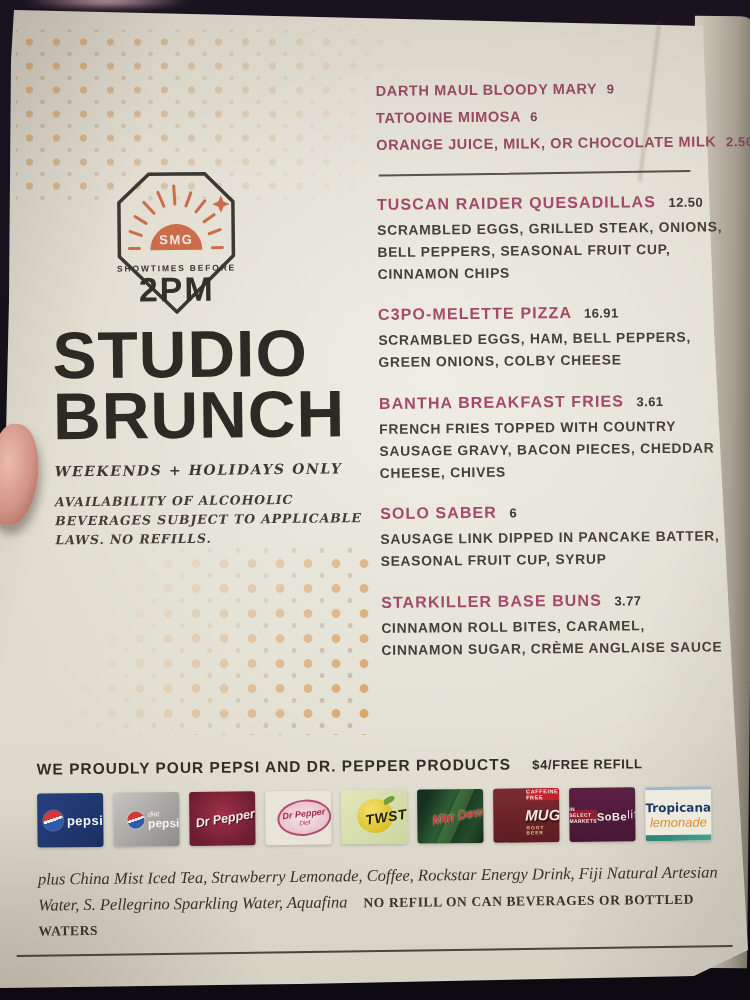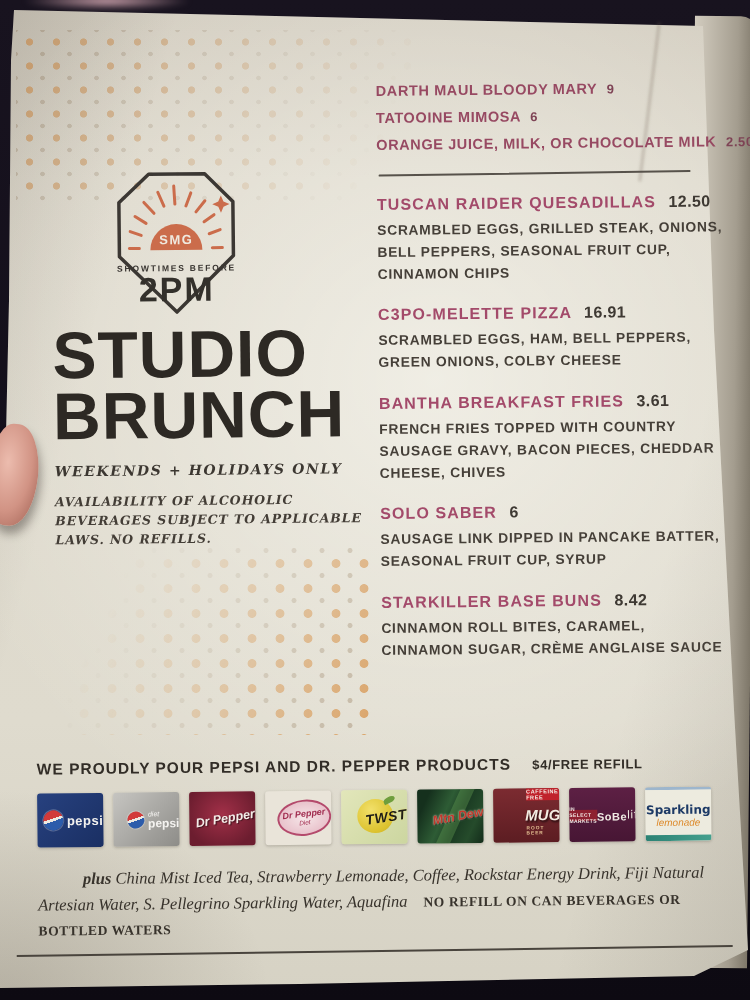--- a/index.html
+++ b/index.html
@@ -58,21 +58,21 @@
               font-weight:bold;font-size:12.5px;letter-spacing:.9px;line-height:1.5;color:#433d36;width:330px;}
   
   #rightcol{position:absolute;left:380px;top:78px;width:352px;}
   .drink{white-space:nowrap;font-weight:bold;font-size:14.5px;letter-spacing:.6px;line-height:26px;
          color:#974962;}
   .drink .price{font-size:13px;margin-left:5px;color:#7e4355;}
   #divider{width:312px;height:2px;background:#57524b;margin:15px 0 20px 2px;border-radius:2px;
            transform:rotate(-.25deg);}
   .item{margin-bottom:21px;}
   .item .head{font-weight:bold;font-size:16px;letter-spacing:1.1px;color:var(--accent);}
-  .item .head .price{font-size:16px;letter-spacing:.4px;color:#3e3933;margin-left:7px;}
+  .item .head .price{font-size:13px;letter-spacing:.4px;color:#3e3933;margin-left:7px;}
   .item .desc{margin-top:6px;width:350px;font-weight:bold;font-size:13.8px;letter-spacing:.75px;
               line-height:1.58;color:#453f38;}
   
   #bottom{position:absolute;left:34px;top:757px;width:694px;}
   #pourline{font-weight:bold;font-size:15.5px;letter-spacing:1px;color:#322d27;}
   #pourline .refill{font-size:13px;margin-left:16px;letter-spacing:.6px;}
   #logos{display:flex;gap:10px;margin-top:15px;}
   .lg{position:relative;width:66px;height:54px;border-radius:3px;overflow:hidden;flex:none;
       display:flex;align-items:center;justify-content:flex-end;box-shadow:0 1px 3px rgba(40,30,20,.25);}
   .lg-pepsi{background:linear-gradient(135deg,#27417f,#1a2f63);}
@@ -113,26 +113,26 @@
       text-shadow:1px 2px 2px rgba(0,0,0,.6);line-height:1;}
   .lg-mug .sub{color:#e4c193;font-size:4.8px;font-weight:bold;letter-spacing:1px;margin-top:3px;}
   .lg-sobe{background:linear-gradient(#5d2044,#471634);flex-direction:row;justify-content:flex-start;}
   .lg-sobe .banner{width:100%;height:11px;background:#8e2130;color:#f4ece6;font-size:5px;font-weight:bold;
       letter-spacing:.4px;display:flex;align-items:center;justify-content:center;}
   .lg-sobe .wordmark{color:#f0ebe4;font-weight:bold;font-size:11px;margin-top:4px;line-height:1;letter-spacing:.5px;}
   .lg-sobe .sub{color:#efe9e1;font-size:11px;line-height:1;font-family:"DejaVu Sans",sans-serif;letter-spacing:.3px;}
   .lg-sobe .fine{color:#c9a3b4;font-size:3.8px;margin-top:2px;letter-spacing:.4px;}
   .lg-trop{background:#edebdf;flex-direction:column;justify-content:center;border-top:3px solid #9db6cd;}
   .lg-trop .wordmark{color:#1d3a66;font-weight:bold;font-size:12px;line-height:1;font-family:"DejaVu Sans",sans-serif;}
-  .lg-trop .sub{color:#dd8a2b;font-style:italic;font-size:10px;margin-top:2px;line-height:1;}
+  .lg-trop .sub{color:#dd8a2b;font-style:italic;font-size:13px;margin-top:2px;line-height:1;}
   .lg-trop .strip{position:absolute;left:0;bottom:0;width:100%;height:6px;
       background:linear-gradient(to right,#2c8274,#45a08e);}
   #footer{margin-top:19px;font-family:"Liberation Serif",serif;font-style:italic;font-size:16.5px;
           color:#38332c;line-height:1.55;width:692px;}
-  #footer .plus{font-weight:bold;margin-right:4px;margin-left:45px;}
+  #footer .plus{font-weight:normal;margin-right:4px;}
   #footer .norefill{font-style:normal;font-weight:bold;font-size:13.5px;letter-spacing:.6px;margin-left:16px;}
   
   #bottomrule{position:absolute;left:12px;top:950px;width:716px;height:2px;background:#49443d;
               transform:rotate(-.2deg);}
   .badge-label{font-weight:bold;}
 </style>
 </head>
 <body>
 
 <div id="frame">
@@ -217,21 +217,21 @@
           <div class="item">
           <div class="head">
             <span>SOLO SABER</span>
             <span class="price">6</span>
           </div>
           <div class="desc">SAUSAGE LINK DIPPED IN PANCAKE BATTER, SEASONAL FRUIT CUP, SYRUP</div>
         </div>
           <div class="item">
           <div class="head">
             <span>STARKILLER BASE BUNS</span>
-            <span class="price">8.42</span>
+            <span class="price">3.77</span>
           </div>
           <div class="desc">CINNAMON ROLL BITES, CARAMEL, CINNAMON SUGAR, CRÈME ANGLAISE SAUCE</div>
         </div>
         </div>
     </div>
 
     <div id="bottom">
       <div id="pourline">
         <span>WE PROUDLY POUR PEPSI AND DR. PEPPER PRODUCTS</span>
         <span class="refill">$4/FREE REFILL</span>
@@ -271,21 +271,21 @@
           <span class="wordmark">MUG</span>
           <span class="sub">ROOT BEER</span>
         </div>
         <div class="lg lg-sobe">
           <span class="banner">IN SELECT MARKETS</span>
           <span class="wordmark">SoBe</span>
           <span class="sub">lifewater</span>
           <span class="fine">PURIFIED WATER BEVERAGE</span>
         </div>
         <div class="lg lg-trop">
-          <span class="wordmark">Sparkling</span>
+          <span class="wordmark">Tropicana</span>
           <span class="sub">lemonade</span>
           <span class="strip"></span>
         </div>
       </div>
       <div id="footer">
         <span class="plus">plus</span><span>China Mist Iced Tea, Strawberry Lemonade, Coffee, Rockstar Energy Drink, Fiji Natural Artesian Water, S. Pellegrino Sparkling Water, Aquafina</span><span class="norefill">NO REFILL ON CAN BEVERAGES OR BOTTLED WATERS</span>
       </div>
     </div>
 
     <div id="bottomrule"></div>

